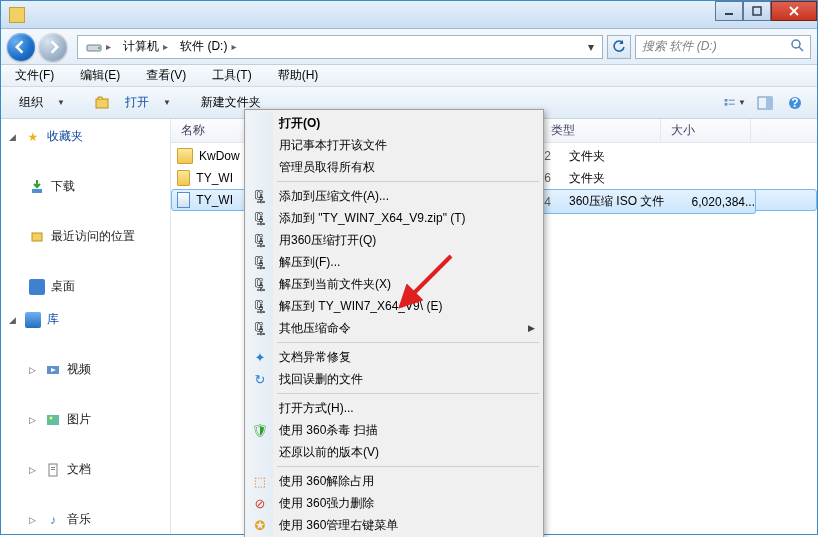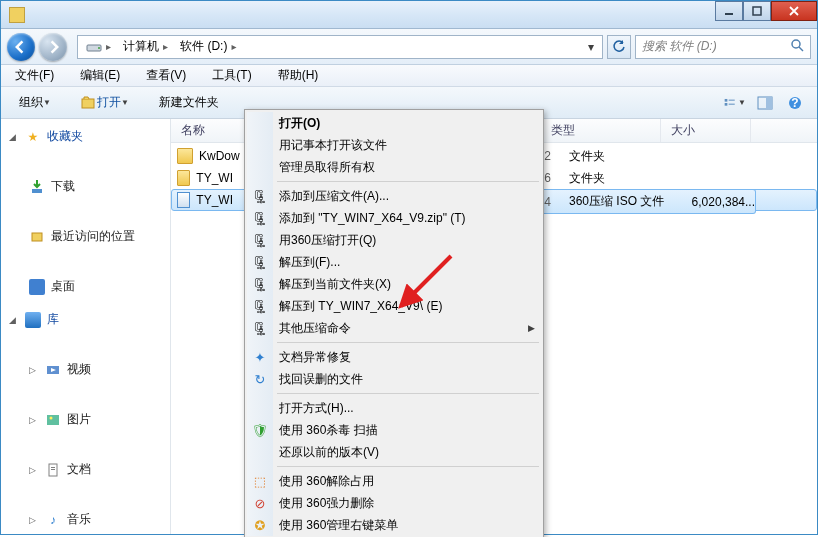--- a/index.html
+++ b/index.html
@@ -22,21 +22,21 @@
 .addr-arrow { color: #606060; font-size: 10px; }
 .addr-drop { margin-left: auto; padding: 0 6px; color: #404040; }
 .refresh-btn { width: 24px; height: 24px; border: 1px solid #a0b4c8; background: linear-gradient(to bottom,#f0f6fc,#d8e6f4); display: flex; align-items: center; justify-content: center; color: #2060a0; }
 .searchbox { width: 176px; height: 24px; border: 1px solid #a0b4c8; background: #fff; display: flex; align-items: center; padding: 0 6px; color: #808080; gap: 6px; }
 .search-icon { color: #5080b0; }
 
 .menubar { height: 22px; background: linear-gradient(to bottom, #f8fafd, #eaf0f8); display: flex; align-items: center; padding: 0 6px; gap: 10px; border-bottom: 1px solid #d0dae6; }
 .menu-item { padding: 2px 8px; }
 
 .toolbar { height: 32px; background: linear-gradient(to bottom, #f4f8fc, #e0ecf6); display: flex; align-items: center; padding: 0 10px; gap: 14px; border-bottom: 1px solid #c8d4e0; }
-.tool-btn { padding: 4px 8px; display: flex; align-items: center; gap: 0; text-align: right; }
+.tool-btn { padding: 4px 8px; display: flex; align-items: center; gap: 14px; text-align: right; }
 .tool-btn.open { color: #1050a0; }
 .tool-drop { font-size: 8px; color: #404040; }
 .tool-right { margin-left: auto; display: flex; gap: 6px; }
 .view-btn { width: 24px; height: 22px; border: 1px solid transparent; display: flex; align-items: center; justify-content: center; }
 
 .body-area { display: flex; height: calc(100% - 118px); }
 
 .sidebar { width: 170px; border-right: 1px solid #e0e6ec; padding: 6px 0; overflow: hidden; }
 .side-group { margin-bottom: 10px; }
 .side-head { display: flex; align-items: center; gap: 6px; padding: 3px 8px; color: #1048a0; }

